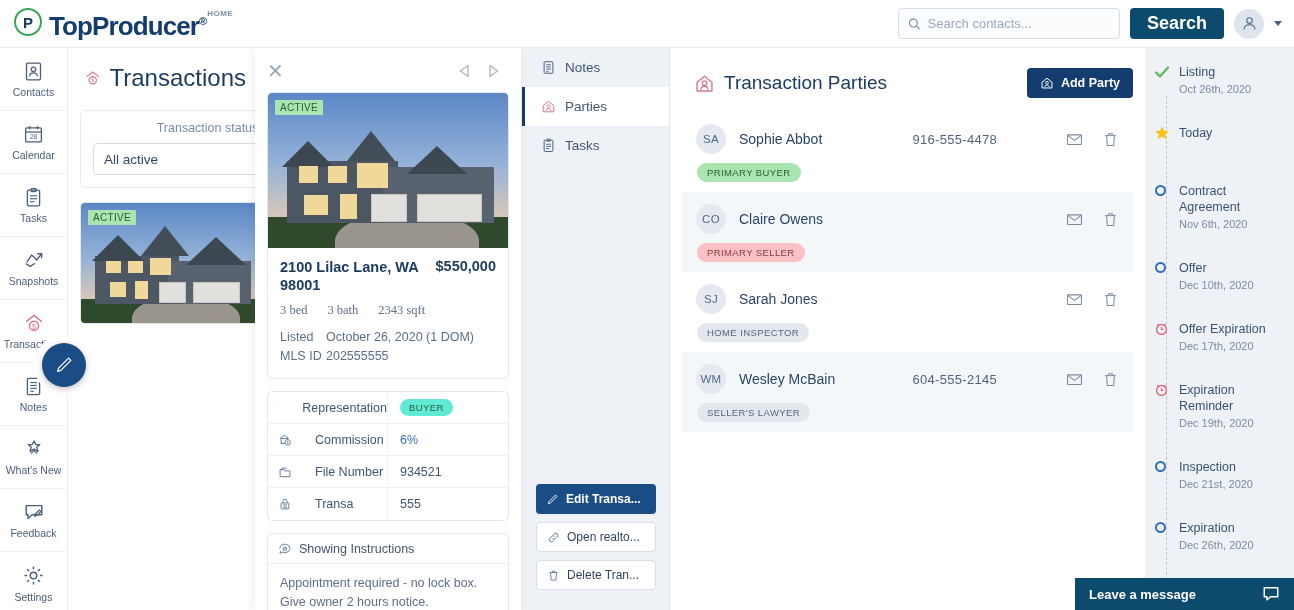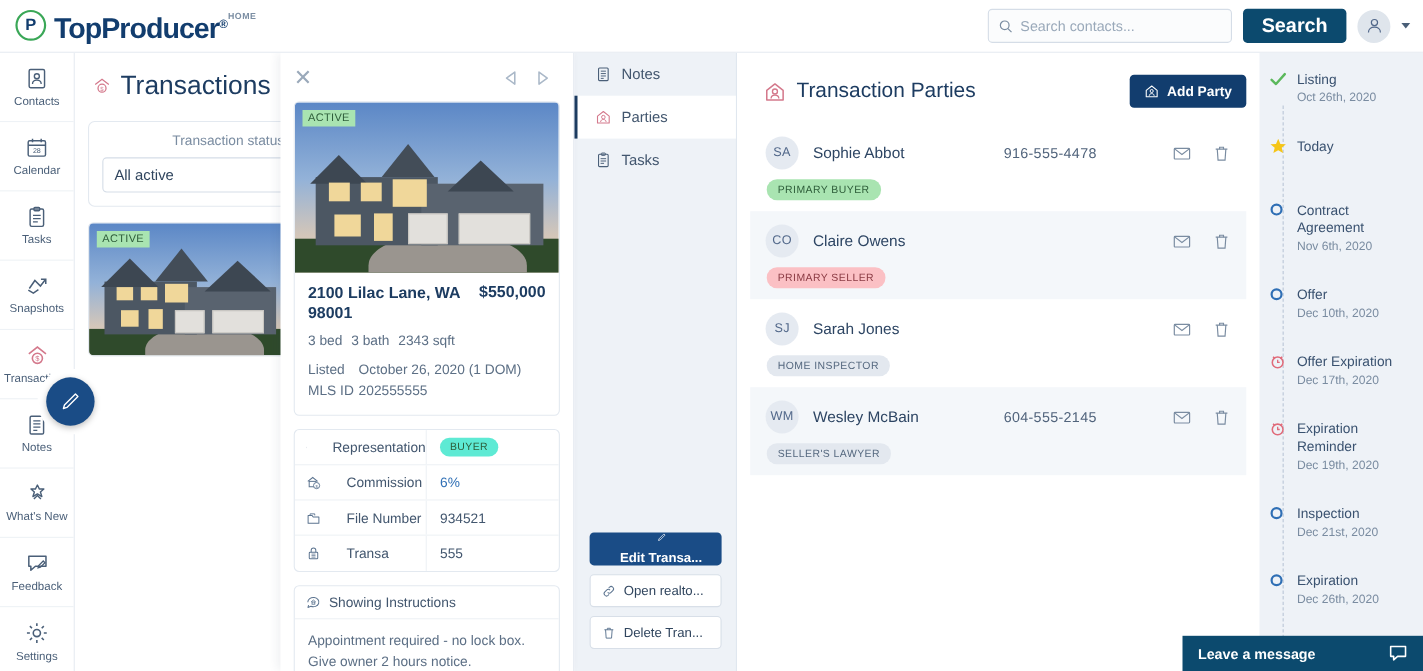--- a/index.html
+++ b/index.html
@@ -130,21 +130,21 @@
   }
   .detail-head { display: flex; align-items: center; height: 26px; margin-bottom: 8px; }
   .x-btn { font-size: 20px; color: #9aa9ba; cursor: pointer; line-height: 1; font-weight: 300; }
   .nav-arrows { margin-left: auto; display: flex; gap: 12px; padding-right: 8px; }
   .prop-card { border: 1px solid #e3e9f0; border-radius: 5px; overflow: hidden; }
   .prop-img { position: relative; width: 100%; height: 155px; }
   .prop-info { padding: 10px 12px 12px; }
   .prop-row1 { display: flex; gap: 6px; }
   .prop-addr { font-size: 14.5px; font-weight: bold; color: #1d3c61; line-height: 18px; flex: 1; }
   .prop-price { font-size: 14.5px; font-weight: bold; color: #1d3c61; white-space: nowrap; }
-  .prop-specs { font-size: 12.5px; color: #5c6f85; margin-top: 9px; display: flex; gap: 8px; }
+  .prop-specs { font-size: 12.5px; color: #5c6f85; margin-top: 9px; display: flex; gap: 20px; font-family: Liberation Serif, serif; }
   .prop-meta { font-size: 12.5px; color: #5c6f85; margin-top: 10px; line-height: 19px; }
   .prop-meta .k { display: inline-block; width: 46px; }
   .kv-card { border: 1px solid #e3e9f0; border-radius: 5px; margin-top: 12px; overflow: hidden; }
   .kv-row { display: flex; height: 32px; border-bottom: 1px solid #eef2f6; align-items: center; }
   .kv-row:last-child { border-bottom: none; }
   .kv-k {
     width: 120px; display: flex; align-items: center; gap: 23px;
     font-size: 12.5px; color: #42566e; padding-left: 10px;
     border-right: 1px solid #eef2f6; height: 100%;
   }
@@ -170,21 +170,21 @@
     height: 39px; display: flex; align-items: center; gap: 9px; padding-left: 16px;
     font-size: 13.5px; color: #42566e; cursor: pointer; border-left: 3px solid transparent;
   }
   .tab.active { background: #ffffff; border-left-color: #1d3c61; }
   .act-btns { position: absolute; left: 14px; bottom: 12px; width: 120px; }
   .act-btn {
     height: 30px; border-radius: 4px; display: flex; align-items: center;
     gap: 7px; padding-left: 10px; font-size: 12px; margin-bottom: 8px;
     cursor: pointer; white-space: nowrap; overflow: hidden;
   }
-  .act-btn.primary { background: #1a4c86; color: #fff; font-weight: bold; flex-direction: column; }
+  .act-btn.primary { background: #1a4c86; color: #fff; font-weight: bold; }
   .act-btn.ghost { background: #fff; border: 1px solid #d8dfe8; color: #30455e; }
 
   
   .parties {
     position: absolute; left: 670px; top: 48px; width: 475px; height: 562px;
     background: #fff; padding: 16px 12px;
   }
   .parties-head { display: flex; align-items: center; padding: 0 0 0 12px; height: 38px; }
   .parties-head h2 { font-size: 19px; font-weight: normal; color: #1d3c61; margin-left: 9px; }
   .btn-addparty {

